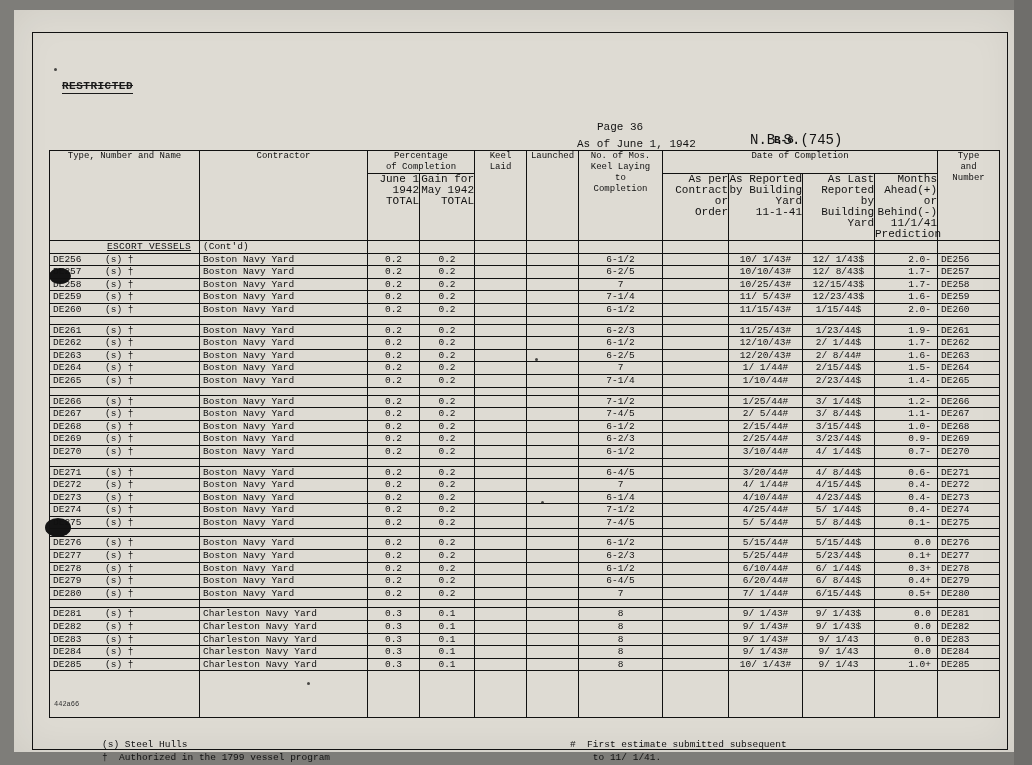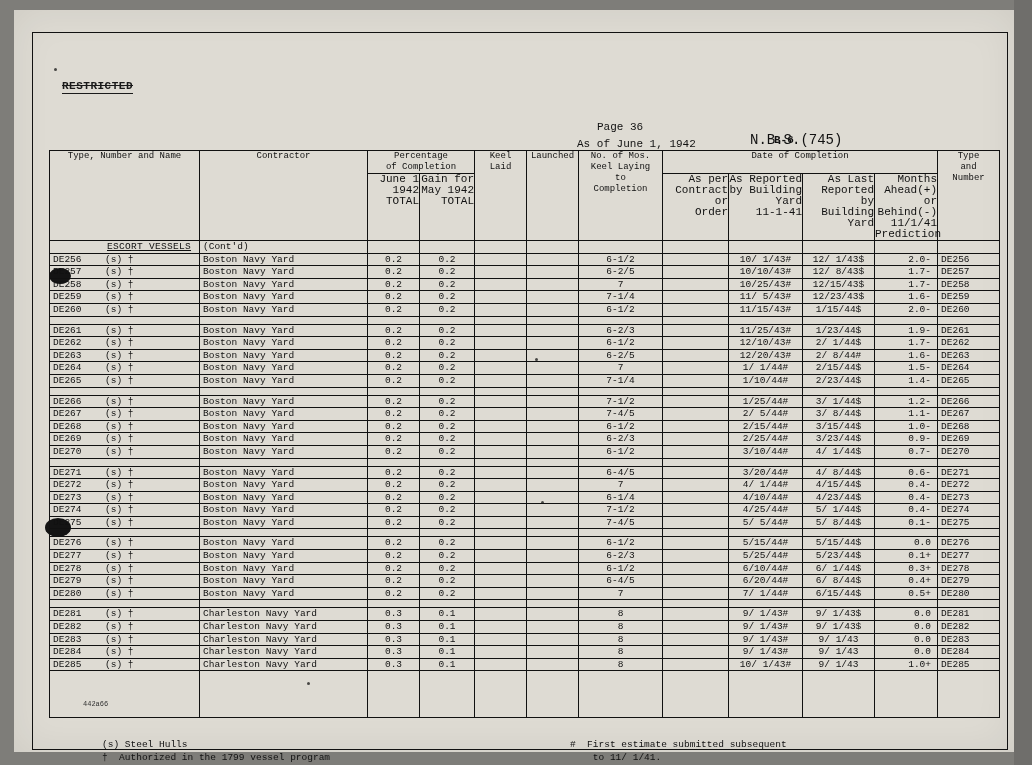--- a/index.html
+++ b/index.html
@@ -147,21 +147,21 @@
   .fn {
     position: absolute;
     font-family: "Liberation Mono", monospace;
     font-size: 9.5px;
     color: #111;
     line-height: 13px;
     white-space: pre;
     margin-top: 40px;
   }
   .fn-left { left: 88px; top: 688px; }
-  .fn-tiny { position:absolute; left: 40px; top: 690px; font-size: 7px; font-family:"Liberation Mono", monospace; color:#333;margin-left:29px; }
+  .fn-tiny { position:absolute; left: 40px; top: 690px; font-size: 7px; font-family:"Liberation Mono", monospace; color:#333; }
   .fn-right { left: 556px; top: 688px; }
   .handwriting {
     position: absolute;
     left: 808px;
     top: 700px;
     font-family: "Liberation Serif", serif;
     font-size: 27px;
     font-style: italic;
     color: #1b1b1b;
     letter-spacing: 2px;

